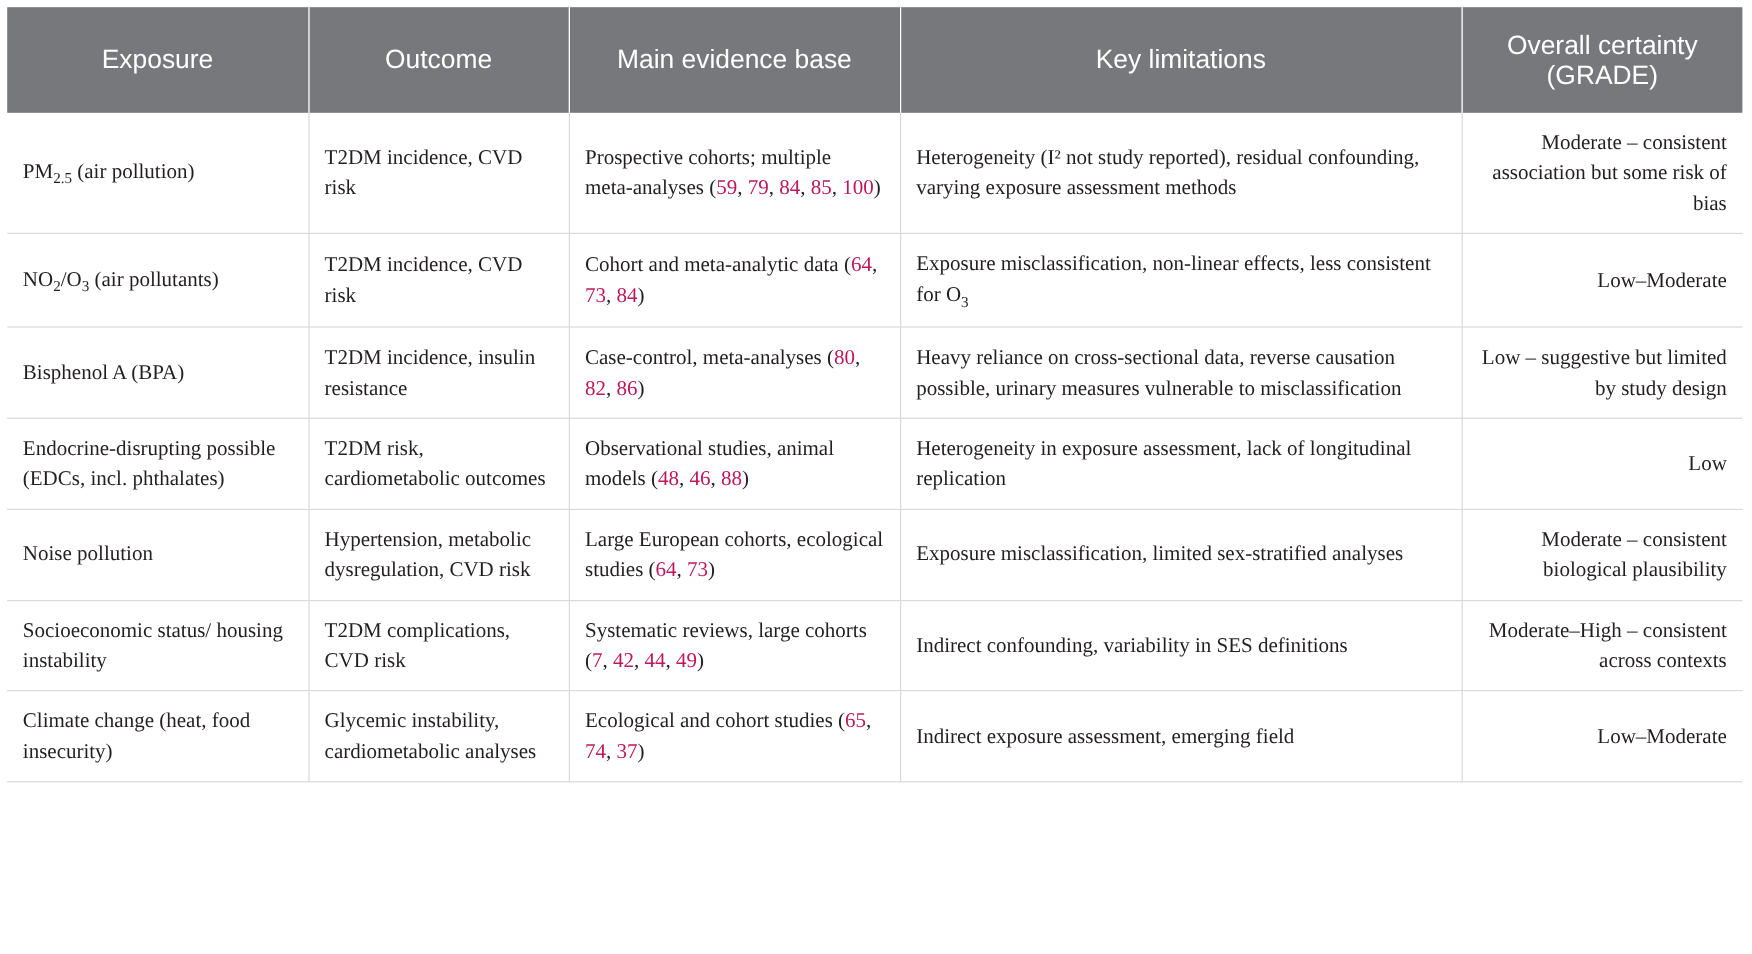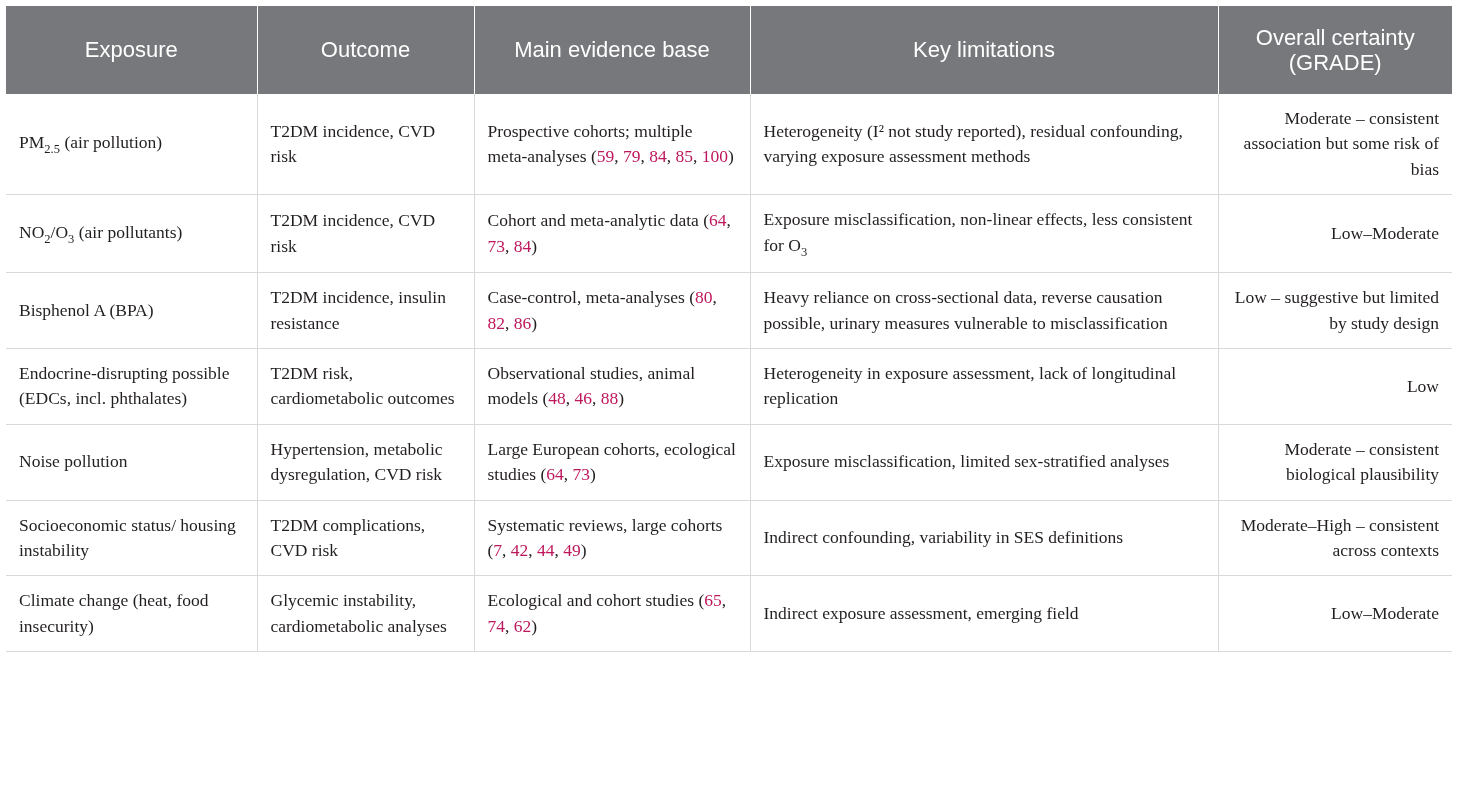--- a/index.html
+++ b/index.html
@@ -201,21 +201,21 @@
           </td>
         </tr>
         <tr>
           <td>
             <span class="cell-text">Climate change (heat, food insecurity)</span>
           </td>
           <td>
             <span class="cell-text">Glycemic instability, cardiometabolic analyses</span>
           </td>
           <td>
-            <span class="cell-text">Ecological and cohort studies (<span class="ref">65</span>, <span class="ref">74</span>, <span class="ref">62</span>)</span>
+            <span class="cell-text">Ecological and cohort studies (<span class="ref">65</span>, <span class="ref">74</span>, <span class="ref">37</span>)</span>
           </td>
           <td>
             <span class="cell-text">Indirect exposure assessment, emerging field</span>
           </td>
           <td>
             <span class="cell-text">Low–Moderate</span>
           </td>
         </tr>
       </tbody>
   </table>

